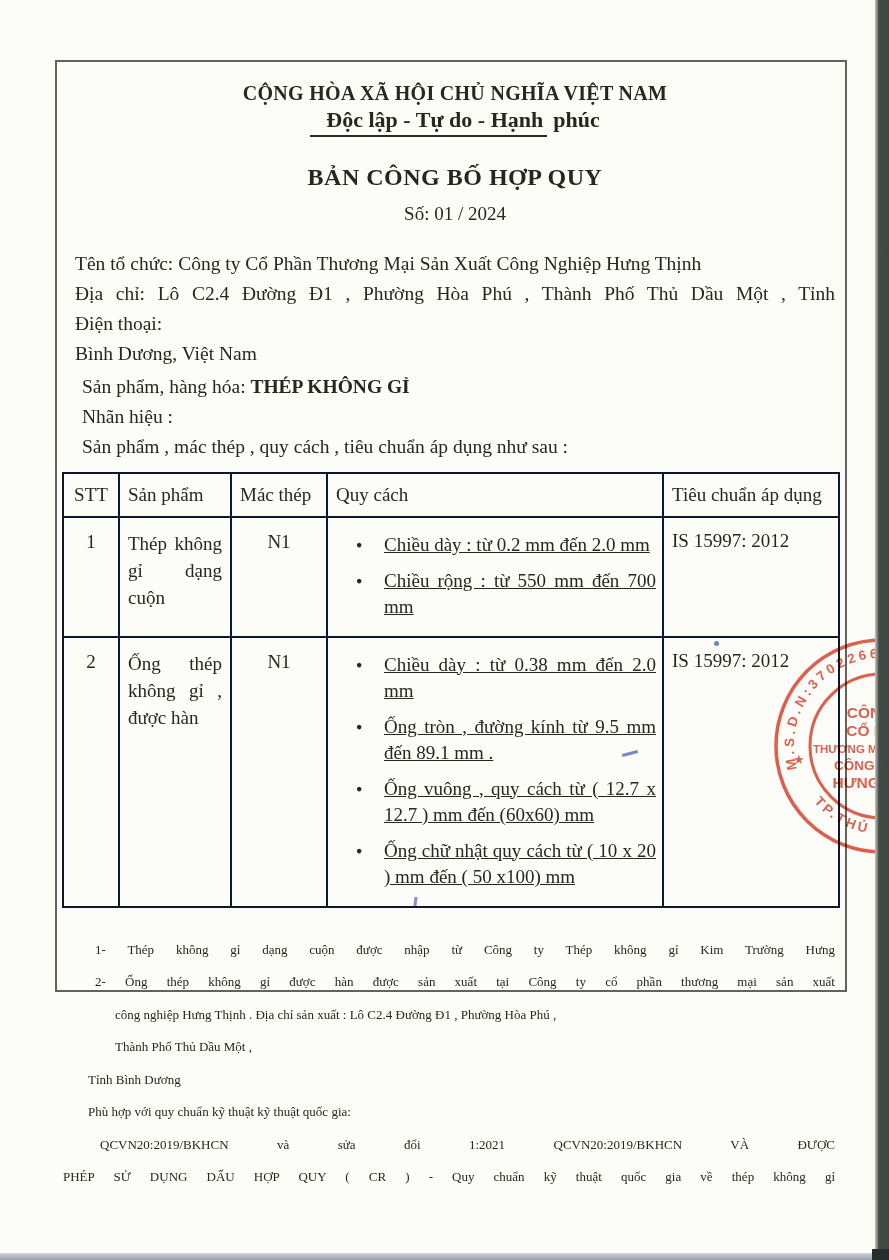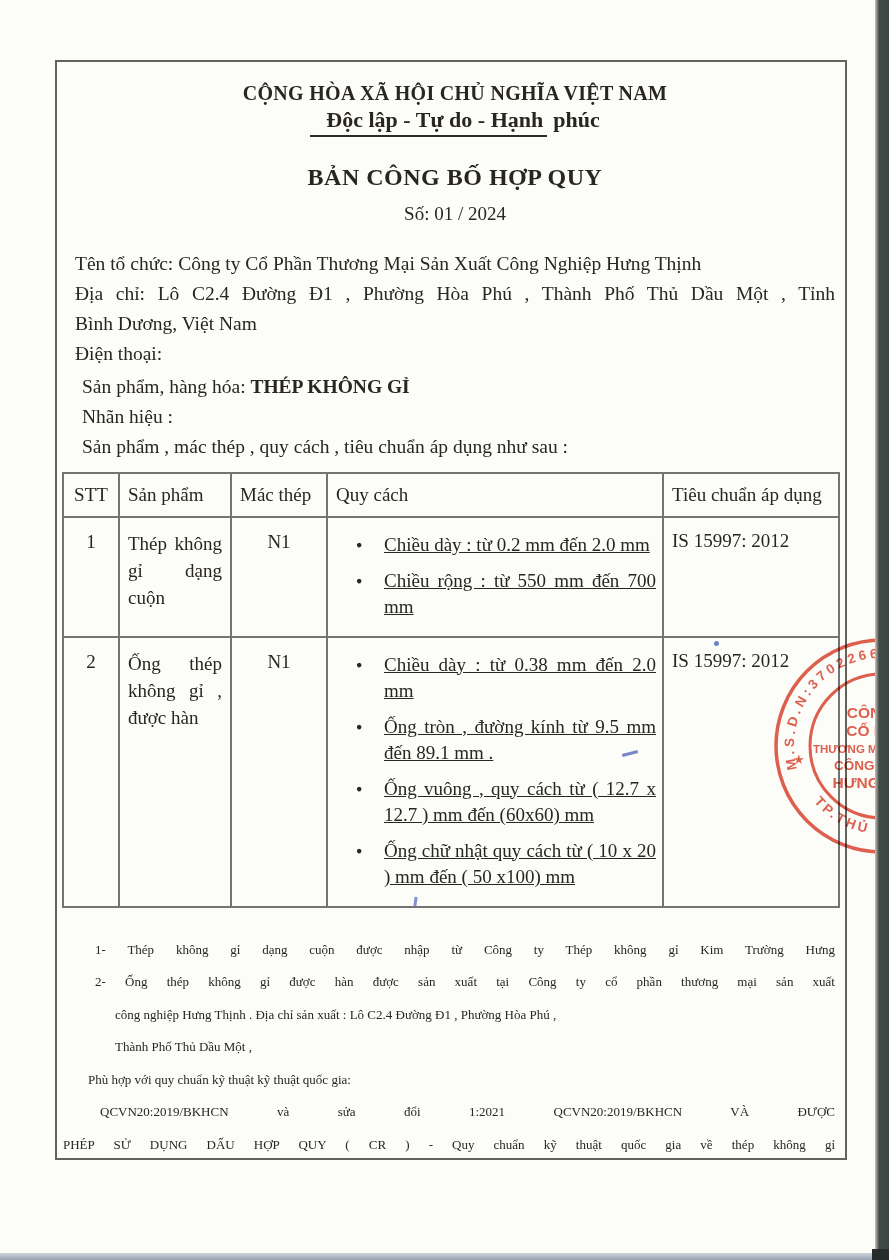--- a/index.html
+++ b/index.html
@@ -9,37 +9,37 @@
     font-family:"Liberation Serif","DejaVu Serif",serif;
   }
   
   .scan-right{position:absolute;top:0;right:0;width:14px;height:100%;z-index:6;
     background:linear-gradient(to right,#c6c6bd 0,#8b8d86 2px,#434b46 4px,#3f4743 100%);}
   .scan-bottom{position:absolute;left:0;right:0;bottom:0;height:7px;z-index:6;
     background:linear-gradient(to bottom,#d0d4da,#96a0ae);}
   .scan-corner{position:absolute;right:0;bottom:0;width:17px;height:11px;background:#272d2c;z-index:7;}
 
   
-  .frame{position:absolute;left:55px;top:60px;width:792px;height:1100px;
+  .frame{position:absolute;left:55px;top:60px;width:792px;height:932px;
     border:2px solid #63635c;box-sizing:border-box;padding:10px 10px 0 18px;z-index:1;}
 
   .nation{text-align:center;font-size:20px;font-weight:bold;margin:10px 0 2px;letter-spacing:.3px;}
   .motto{text-align:center;font-size:22px;font-weight:bold;margin-top:2px;}
   .motto .ul{border-bottom:2.5px solid #2b2a24;padding:0 4px 2px 16px;display:inline-block;}
   .motto .tail{margin-left:6px;}
   .doc-title{text-align:center;font-size:24px;font-weight:bold;margin-top:27px;letter-spacing:.5px;}
   .doc-number{text-align:center;font-size:19px;margin-top:12px;}
 
   .info{margin-top:24px;font-size:19.5px;line-height:30px;}
   .info .just{text-align:justify;text-align-last:justify;}
   .ind7{margin-left:7px;}
   .mt3{margin-top:3px;}
 
   table{border-collapse:collapse;table-layout:fixed;width:776px;margin:10px 0 0 -13px;}
-  td{border:2px solid #737373;vertical-align:top;font-size:19px;}
+  td{border:2px solid #0f172a;vertical-align:top;font-size:19px;}
   .c-stt{width:56px;} .c-prod{width:112px;} .c-grade{width:96px;} .c-spec{width:336px;} .c-std{width:176px;}
   td.hd{padding:10px 8px;}
   td.ctr{text-align:center;}
   td.stt{padding-top:13px;text-align:center;}
   td.prod{padding:12px 8px;text-align:justify;line-height:27px;}
   td.grade{padding-top:13px;text-align:center;}
   td.spec{padding:6px 6px 6px 8px;text-decoration:underline;}
   td.std{padding:12px 8px;}
   ul.specs{margin:0;padding:0;list-style:none;}
   ul.specs li{position:relative;padding-left:48px;margin:8px 0 9px;text-align:justify;line-height:26.5px;}
@@ -68,22 +68,22 @@
   <div class="motto">
     <span class="ul">Độc lập - Tự do - Hạnh</span><span class="tail">phúc</span>
   </div>
 
   <div class="doc-title">BẢN CÔNG BỐ HỢP QUY</div>
   <div class="doc-number">Số: 01 / 2024</div>
 
   <div class="info">
     <div>Tên tổ chức: Công ty Cổ Phần Thương Mại Sản Xuất Công Nghiệp Hưng Thịnh</div>
     <div class="just">Địa chỉ: Lô C2.4 Đường Đ1 , Phường Hòa Phú , Thành Phố Thủ Dầu Một , Tỉnh</div>
+    <div>Điện thoại:</div>
     <div>Bình Dương, Việt Nam</div>
-    <div>Điện thoại:</div>
     <div class="ind7 mt3">
       <span>Sản phẩm, hàng hóa:</span>
       <strong>THÉP KHÔNG GỈ</strong>
     </div>
     <div class="ind7">Nhãn hiệu :</div>
     <div class="ind7">Sản phẩm , mác thép , quy cách , tiêu chuẩn áp dụng như sau :</div>
   </div>
 
   <table>
     <colgroup>
@@ -128,20 +128,21 @@
         <td class="std">IS 15997: 2012</td>
       </tr>
     </tbody>
   </table>
 
   <div class="notes">
     <div class="n1 jst">1-  Thép không gỉ dạng cuộn được nhập từ Công ty Thép không gỉ Kim Trường Hưng</div>
     <div class="n1 jst">2-  Ống thép không gỉ được hàn được sản xuất tại Công ty cổ phần thương mại sản xuất</div>
     <div class="n3">công nghiệp Hưng Thịnh . Địa chỉ sản xuất : Lô C2.4 Đường Đ1 , Phường Hòa Phú ,</div>
     <div class="n3">Thành Phố Thủ Dầu Một ,</div>
+    <div class="n2">Tỉnh Bình Dương</div>
     <div class="n2">Phù hợp với quy chuẩn kỹ thuật kỹ thuật quốc gia:</div>
     <div class="n8 jst">QCVN20:2019/BKHCN và sửa đổi 1:2021 QCVN20:2019/BKHCN VÀ ĐƯỢC</div>
     <div class="n9 jst">PHÉP SỬ DỤNG DẤU HỢP QUY ( CR ) -  Quy chuẩn kỹ thuật quốc gia về thép không gỉ</div>
   </div>
 
 </div>
 
 <svg class="stamp" viewBox="0 0 268 268">
   <circle cx="134" cy="134" r="106" fill="none" stroke="#dd4f3c" stroke-width="3.5"></circle>
   <circle cx="134" cy="134" r="72" fill="none" stroke="#dd4f3c" stroke-width="3"></circle>

